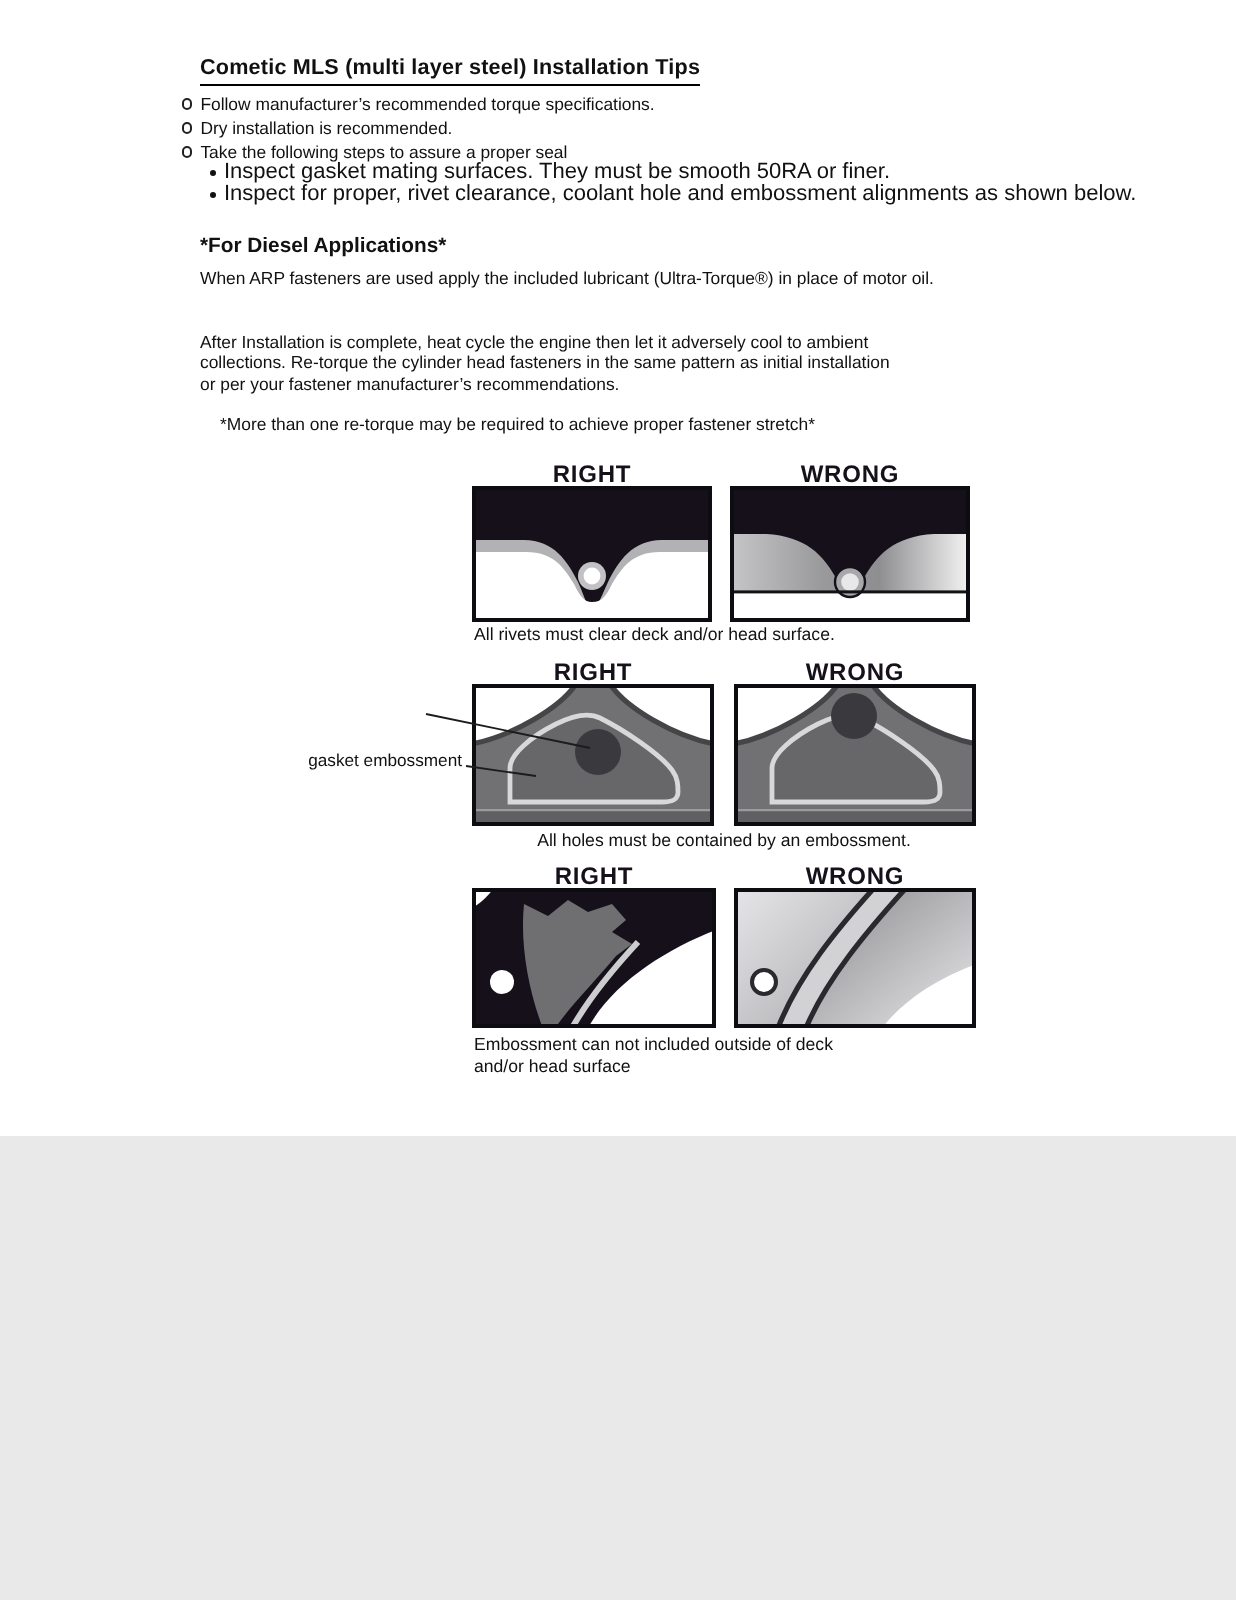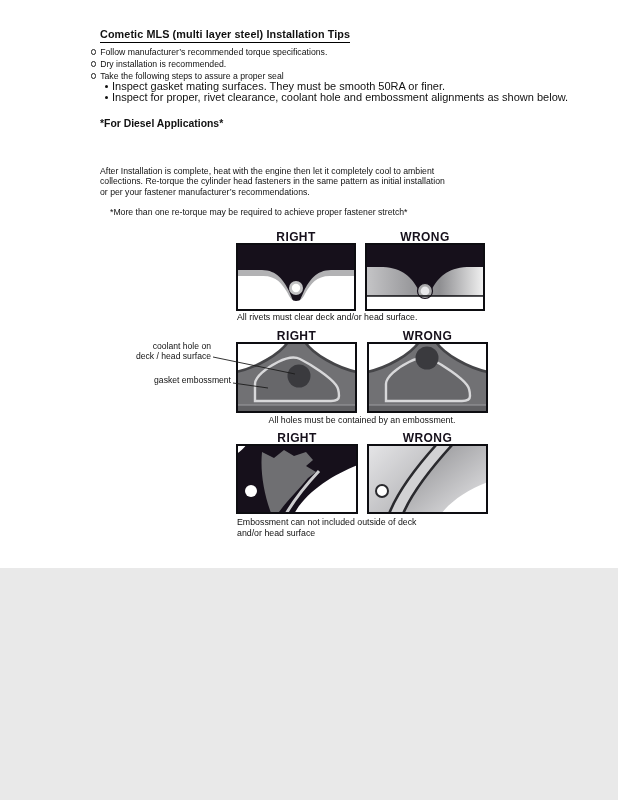--- a/index.html
+++ b/index.html
@@ -69,23 +69,24 @@
       <span>Inspect gasket mating surfaces.  They must be smooth 50RA or finer.</span>
     </div>
     <div class="b-item">
       <span class="d-marker"></span>
       <span>Inspect for proper, rivet clearance, coolant hole and embossment alignments as shown below.</span>
     </div>
   </div>
 
   <div class="abs h2">*For Diesel Applications*</div>
   <div class="abs para p1">
+    <div>When ARP fasteners are used apply the included lubricant (Ultra-Torque®) in place of motor oil.</div>
   </div>
   <div class="abs para p2">
-    <div>After Installation is complete, heat with the engine then let it completely cool to ambient</div>
+    <div>After Installation is complete, heat cycle the engine then let it adversely cool to ambient</div>
     <div>collections. Re-torque the cylinder head fasteners in the same pattern as initial installation</div>
     <div>or per your fastener manufacturer’s recommendations.</div>
   </div>
   <div class="abs para p3">*More than one re-torque may be required to achieve proper fastener stretch*</div>
 
   <div class="abs dlabel" style="left:236px;top:230px;width:120px;">RIGHT</div>
   <div class="abs dlabel" style="left:365px;top:230px;width:120px;">WRONG</div>
 
   <svg class="abs dbox" style="left:236px;top:243px;" width="120" height="68" viewBox="0 0 120 68">
     <rect width="120" height="68" fill="#16101b"></rect>
@@ -112,24 +113,20 @@
     <circle cx="60" cy="48" r="4.4" fill="#e8e8ea"></circle>
     <rect x="0" y="52.2" width="120" height="1.5" fill="#131317"></rect>
     <rect x="1" y="1" width="118" height="66" fill="none" stroke="#0d0d11" stroke-width="2"></rect>
   </svg>
 
   <div class="abs cap" style="left:237px;top:312px;">All rivets must clear deck and/or head surface.</div>
 
   <div class="abs dlabel" style="left:236px;top:329px;width:121px;">RIGHT</div>
   <div class="abs dlabel" style="left:367px;top:329px;width:121px;">WRONG</div>
 
-  <div class="abs callout" style="left:110px;top:341px;width:101px;">
-    <div>coolant hole on</div>
-    <div>deck / head surface</div>
-  </div>
   <div class="abs callout" style="left:110px;top:375px;width:121px;">gasket embossment</div>
 
   <svg class="abs dbox" style="left:236px;top:342px;" width="121" height="71" viewBox="0 0 121 71">
     <rect width="121" height="71" fill="#717174"></rect>
     <rect x="0" y="62.5" width="121" height="1.2" fill="#9b9b9e"></rect>
     <rect x="0" y="63.7" width="121" height="7.3" fill="#606063"></rect>
     <path d="M0,0 H52 C44,12 20,26 0,30 Z" fill="#ffffff"></path>
     <path d="M52,0 C44,12 20,26 0,30" fill="none" stroke="#454548" stroke-width="2.6"></path>
     <path d="M121,0 H69 C77,12 101,26 121,30 Z" fill="#ffffff"></path>
     <path d="M69,0 C77,12 101,26 121,30" fill="none" stroke="#454548" stroke-width="2.6"></path>

